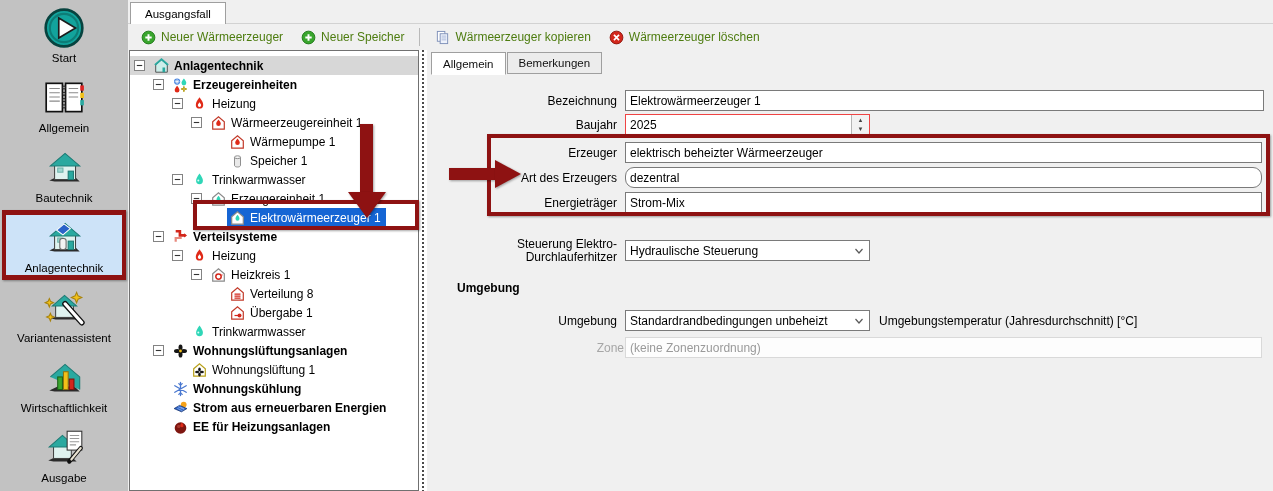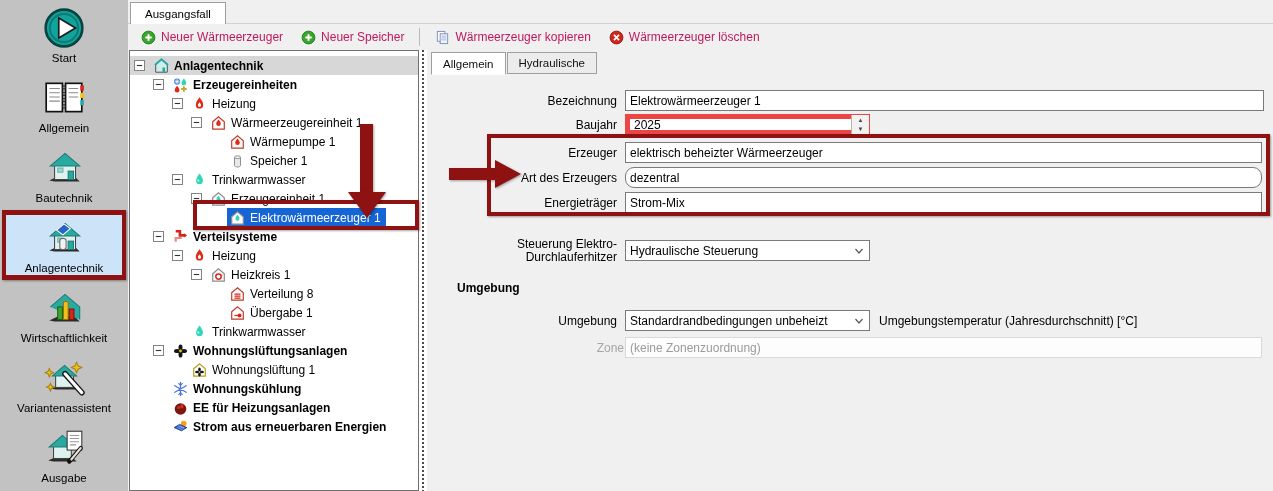--- a/index.html
+++ b/index.html
@@ -18,21 +18,21 @@
   
   #tabstrip{position:absolute;left:128px;top:0;right:0;height:24px;background:#f0f0f0;
             border-bottom:1px solid #d2d2d2;box-sizing:border-box;}
   .doc-tab{position:absolute;left:2px;top:2px;height:22px;padding:0 14px;background:#fff;
            border:1px solid #9f9f9f;border-bottom:none;display:flex;align-items:center;
            font-size:11.5px;color:#000;}
 
   
   #toolbar{position:absolute;left:128px;top:24px;right:0;height:26px;background:#f0f0f0;
            display:flex;align-items:center;padding-left:6px;gap:4px;}
-  .tb-btn{display:flex;align-items:center;gap:5px;padding:2px 6px;font-size:12px;color:#be185d;
+  .tb-btn{display:flex;align-items:center;gap:5px;padding:2px 6px;font-size:12px;color:#4d7c0f;
           cursor:pointer;border:1px solid transparent;border-radius:2px;text-align:right;}
   .tb-sep{width:1px;height:18px;background:#b9b9b9;margin:0 4px;}
   .tb-ic{width:15px;height:15px;display:inline-flex;}
 
   
   #treepanel{position:absolute;left:129px;top:50px;width:290px;height:441px;background:#fff;
              border:1px solid #707070;box-sizing:border-box;overflow:hidden;padding-top:5px;}
   .tree-row{height:19px;display:flex;align-items:center;font-size:12px;color:#000;white-space:nowrap;cursor:default;}
   .tree-row .exp{width:17px;height:11px;display:inline-flex;align-items:center;justify-content:flex-start;flex:0 0 17px;cursor:pointer;}
   .tree-row .noexp{width:17px;flex:0 0 17px;}
@@ -59,21 +59,21 @@
   .flabel{position:absolute;width:190px;left:0;text-align:right;font-size:12px;color:#000;
           top:50%;transform:translateY(-50%);line-height:13px;}
   .ffield{position:absolute;left:198px;height:21px;box-sizing:border-box;background:#fff;
           border:1px solid #7a7a7a;font-size:12px;color:#000;padding:0 4px;font-family:"Liberation Sans",sans-serif;}
   input.ffield{outline:none;}
   .wide{width:639px;}
   .narrow{width:245px;}
   .fselect{display:flex;align-items:center;justify-content:space-between;cursor:pointer;}
   .fselect .chev{width:12px;height:12px;flex:0 0 12px;}
   .spinwrap{position:absolute;left:198px;width:245px;height:21px;box-sizing:border-box;}
-  .spinwrap input{width:100%;height:100%;box-sizing:border-box;border:5px solid #ef4444;
+  .spinwrap input{width:100%;height:100%;box-sizing:border-box;border:1px solid #ef4444;
           font-size:12px;padding:0 20px 0 4px;font-family:"Liberation Sans",sans-serif;outline:none;}
   .spinner{position:absolute;right:1px;top:1px;width:17px;height:19px;border-left:1px solid #b5b5b5;
           display:flex;flex-direction:column;background:#f2f2f2;}
   .spinner span{flex:1;display:flex;align-items:center;justify-content:center;font-size:6px;color:#444;cursor:pointer;}
   .fsection{position:absolute;left:30px;font-size:12px;font-weight:bold;color:#000;}
   .readonly{background:#f0f0f0;border:1px solid #ababab;}
   .disabledf{background:#fdfdfd;border:1px solid #d9d9d9;color:#9a9a9a;}
   .graylabel{color:#a6a6a6;margin-left:7px;}
 
   
@@ -146,43 +146,43 @@
             <rect x="15" y="21" width="5" height="4" fill="#9fd8d2" stroke="#6fb3ac"></rect>
             <path d="M14 13.5l7-6 6 4.5-7 6Z" fill="#2a62c8" stroke="#fff" stroke-width="1"></path>
             <rect x="17" y="21.5" width="6" height="10.5" rx="2.2" fill="#f2f2f2" stroke="#666"></rect>
           </svg>
         </div>
         <div class="sb-lb">Anlagentechnik</div>
       </div>
       <div class="sb-item">
         <div class="sb-ic">
           <svg viewBox="0 0 42 42" width="100%" height="100%">
-            <path d="M7 33l8-4h16l5 5H12Z" fill="#2b2b2b"></path>
-            <path d="M8 20 22 8l14 12v12" fill="#2aa9a0" stroke="#1d7a74"></path>
-            <rect x="15" y="20" width="4.5" height="12" fill="#3aa62e" stroke="#1d5f17"></rect>
-            <rect x="20.5" y="15" width="4.5" height="17" fill="#f2c018" stroke="#8f7410"></rect>
-            <rect x="26" y="22" width="4.5" height="10" fill="#d3271c" stroke="#7e130c"></rect>
-          </svg>
-        </div>
-        <div class="sb-lb">Wirtschaftlichkeit</div>
-      </div>
-      <div class="sb-item">
-        <div class="sb-ic">
-          <svg viewBox="0 0 42 42" width="100%" height="100%">
             <path d="M9 31l7-3h13l4 4H13Z" fill="#2b2b2b"></path>
             <rect x="13" y="17" width="17" height="13" fill="#dff2ef" stroke="#444"></rect>
             <path d="M10 19 21.5 9l11.5 10Z" fill="#2aa9a0" stroke="#1d7a74"></path>
             <path d="M33 6l1.4 3.4L38 11l-3.6 1.6L33 16l-1.4-3.4L28 11l3.6-1.6Z" fill="#f2c018" stroke="#a88410"></path>
             <path d="M7 12l1.1 2.6L11 16l-2.9 1.2L7 20l-1.1-2.8L3 16l2.9-1.4Z" fill="#f2c018" stroke="#a88410"></path>
             <path d="M8 26l1 2.4 2.6 1.2-2.6 1.2-1 2.6-1-2.6-2.6-1.2L7 28.4Z" fill="#f2c018" stroke="#a88410"></path>
             <path d="M22 17 38 35" stroke="#111" stroke-width="5.5" stroke-linecap="round"></path>
             <path d="M22 17 38 35" stroke="#fff" stroke-width="3" stroke-linecap="round"></path>
           </svg>
         </div>
         <div class="sb-lb">Variantenassistent</div>
+      </div>
+      <div class="sb-item">
+        <div class="sb-ic">
+          <svg viewBox="0 0 42 42" width="100%" height="100%">
+            <path d="M7 33l8-4h16l5 5H12Z" fill="#2b2b2b"></path>
+            <path d="M8 20 22 8l14 12v12" fill="#2aa9a0" stroke="#1d7a74"></path>
+            <rect x="15" y="20" width="4.5" height="12" fill="#3aa62e" stroke="#1d5f17"></rect>
+            <rect x="20.5" y="15" width="4.5" height="17" fill="#f2c018" stroke="#8f7410"></rect>
+            <rect x="26" y="22" width="4.5" height="10" fill="#d3271c" stroke="#7e130c"></rect>
+          </svg>
+        </div>
+        <div class="sb-lb">Wirtschaftlichkeit</div>
       </div>
       <div class="sb-item">
         <div class="sb-ic">
           <svg viewBox="0 0 42 42" width="100%" height="100%">
             <path d="M6 33l8-4h14l5 5H11Z" fill="#2b2b2b"></path>
             <rect x="11" y="18" width="17" height="13" fill="#dff2ef" stroke="#444"></rect>
             <path d="M7 20 19.5 9 32 20Z" fill="#2aa9a0" stroke="#1d7a74"></path>
             <rect x="24" y="5" width="14" height="18" fill="#fff" stroke="#333"></rect>
             <g stroke="#9a9a9a">
               <path d="M26.5 9h9M26.5 12h9M26.5 15h9M26.5 18h6"></path>
@@ -533,52 +533,52 @@
             </svg>
           </span>
           <span class="tl">Wohnungskühlung</span>
         </span>
       </div>
       <div class="tree-row bold" style="padding-left: 23px;">
         <span class="noexp"></span>
         <span class="row-core">
           <span class="ti">
             <svg viewBox="0 0 16 16" width="100%" height="100%">
+              <circle cx="11.2" cy="4.6" r="2.9" fill="#f5a21a"></circle>
+              <path d="M1.6 8.6 7 5.4l7.4 3.2-5.4 3.2Z" fill="#2a62c8" stroke="#18356e" stroke-width=".8"></path>
+              <path d="M4.8 8.4l5.2 2.3M7.8 7l4 1.8M5.3 6.6l6.2 2.8" stroke="#9dbcf0" stroke-width=".7"></path>
+            </svg>
+          </span>
+          <span class="tl">Strom aus erneuerbaren Energien</span>
+        </span>
+      </div>
+      <div class="tree-row bold" style="padding-left: 23px;">
+        <span class="noexp"></span>
+        <span class="row-core">
+          <span class="ti">
+            <svg viewBox="0 0 16 16" width="100%" height="100%">
               <circle cx="8" cy="9" r="5.8" fill="#7e1610"></circle>
               <circle cx="6.2" cy="7.4" r="1.7" fill="#a8372e"></circle>
               <path d="M9.4 3.4C8.4 4.8 7.8 5.7 7.8 6.7a1.6 1.6 0 0 0 3.2 0c0-1-.6-1.9-1.6-3.3Z" fill="#e02a18"></path>
             </svg>
           </span>
           <span class="tl">EE für Heizungsanlagen</span>
-        </span>
-      </div>
-      <div class="tree-row bold" style="padding-left: 23px;">
-        <span class="noexp"></span>
-        <span class="row-core">
-          <span class="ti">
-            <svg viewBox="0 0 16 16" width="100%" height="100%">
-              <circle cx="11.2" cy="4.6" r="2.9" fill="#f5a21a"></circle>
-              <path d="M1.6 8.6 7 5.4l7.4 3.2-5.4 3.2Z" fill="#2a62c8" stroke="#18356e" stroke-width=".8"></path>
-              <path d="M4.8 8.4l5.2 2.3M7.8 7l4 1.8M5.3 6.6l6.2 2.8" stroke="#9dbcf0" stroke-width=".7"></path>
-            </svg>
-          </span>
-          <span class="tl">Strom aus erneuerbaren Energien</span>
         </span>
       </div>
     </div>
 
   <div id="splitter"></div>
 
   <div id="formpanel">
     <div class="ftabs">
       <div class="ftab active">
         <span>Allgemein</span>
       </div>
       <div class="ftab">
-        <span>Hydraulische</span>
+        <span>Bemerkungen</span>
       </div>
     </div>
 
     <div class="frow" style="top:40px;left:0;right:8px;">
       <span class="flabel">Bezeichnung</span>
       <input class="ffield wide" value="Elektrowärmeerzeuger 1" style="">
     </div>
 
     <div class="frow" style="top:64px;left:0;right:8px;">
       <span class="flabel">Baujahr</span>

